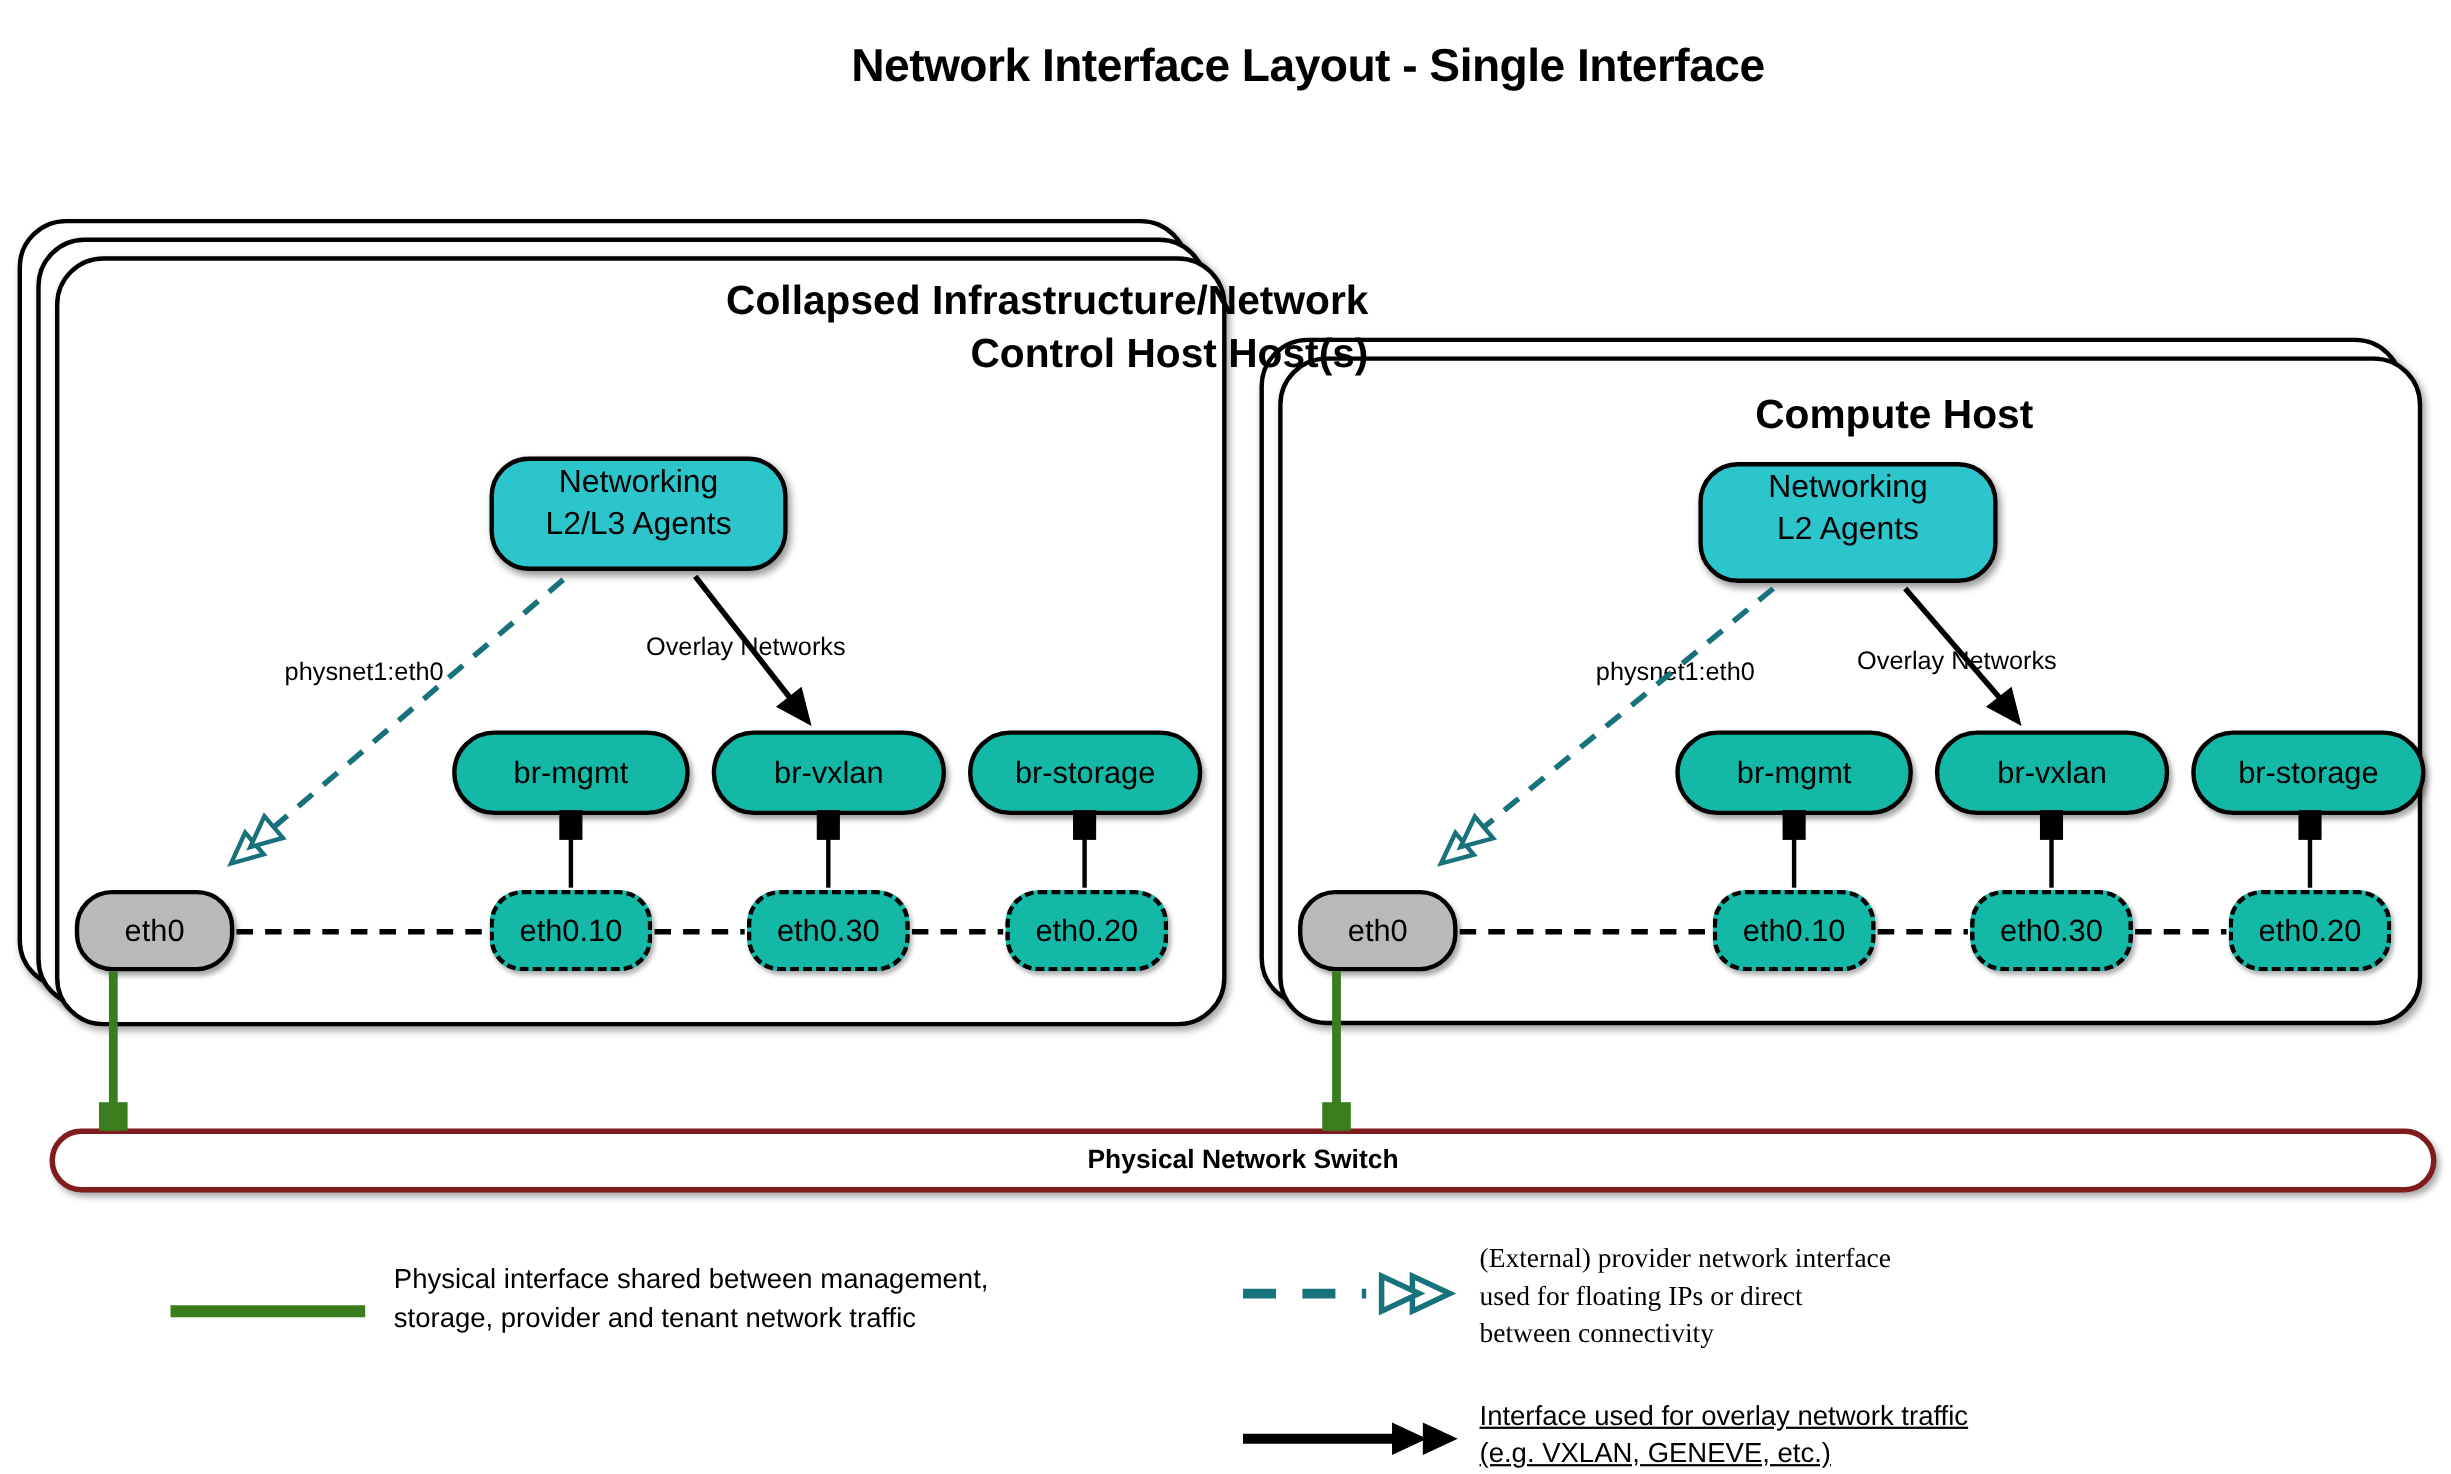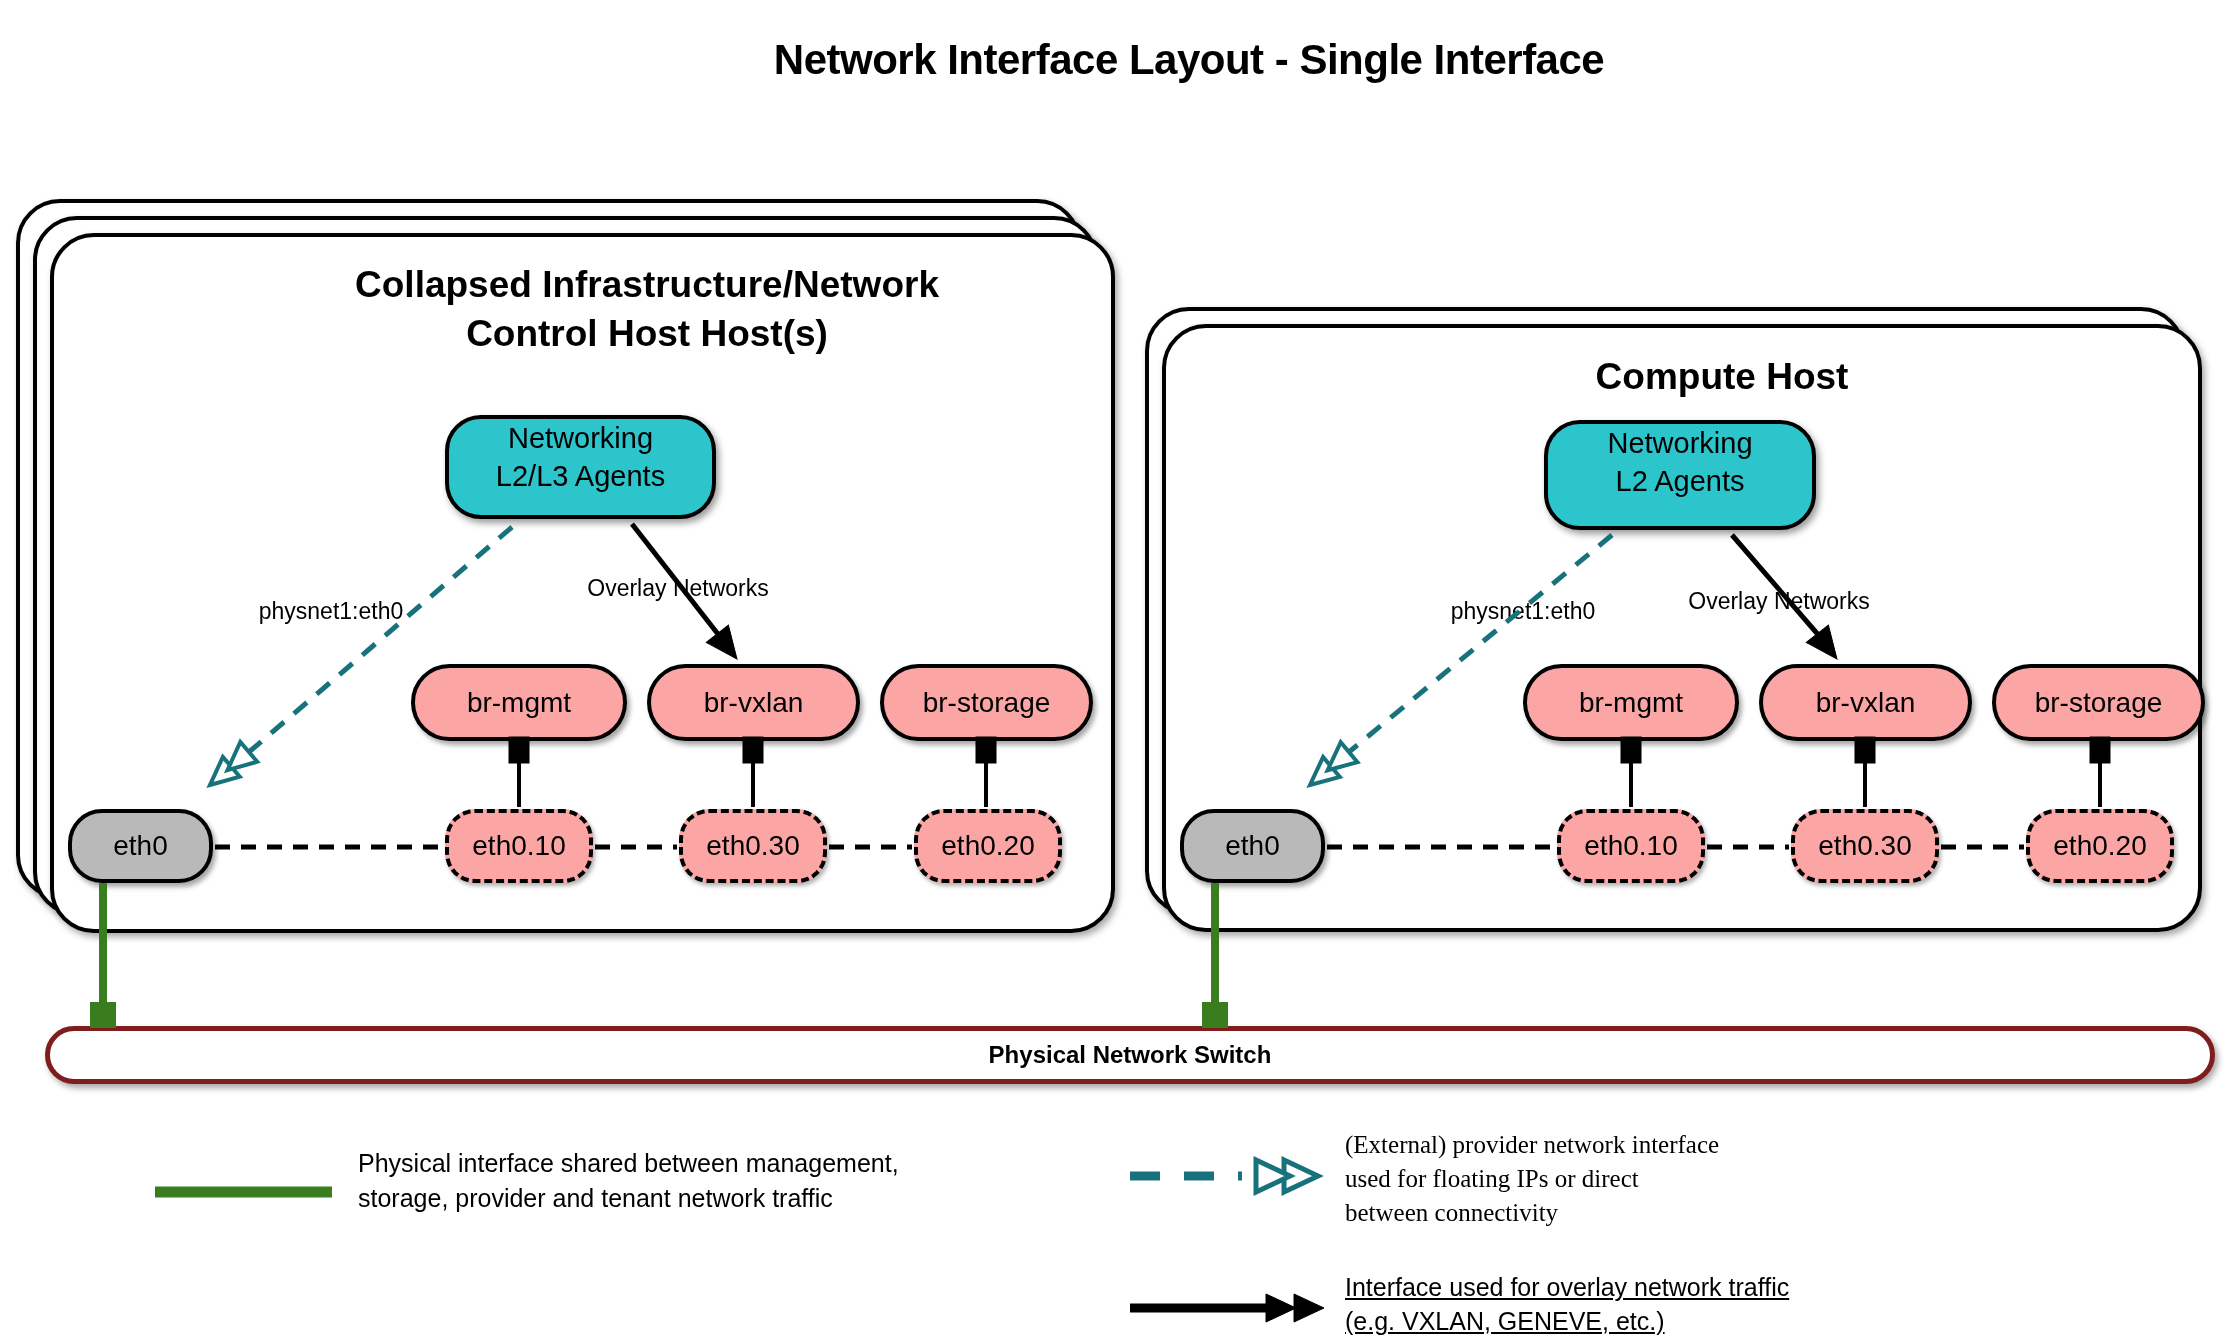--- a/index.html
+++ b/index.html
@@ -7,21 +7,21 @@
           font-family:"Liberation Sans","DejaVu Sans",sans-serif;color:#000;}
   .page-title{position:absolute;left:150px;right:0;top:36px;text-align:center;
               font-size:42px;font-weight:bold;letter-spacing:-0.5px;}
   .host-box{position:absolute;box-sizing:border-box;background:#fff;border:4px solid #000;
             border-radius:44px;box-shadow:3px 4px 7px rgba(0,0,0,.35);}
   .host-title{position:absolute;text-align:center;font-weight:bold;font-size:37px;line-height:49px;}
   .agent{position:absolute;box-sizing:border-box;display:flex;flex-direction:column;align-items:center;
          background:var(--teal-fill,#2cc5cb);border:4px solid #000;border-radius:36px;
          font-size:29px;line-height:38px;box-shadow:3px 4px 7px rgba(0,0,0,.4);}
   .pill{position:absolute;box-sizing:border-box;display:flex;align-items:center;justify-content:center;
-        background:#fca5a5;border:4px solid #000;border-radius:40px;font-size:28px;
+        background:#14b8a6;border:4px solid #000;border-radius:40px;font-size:28px;
         box-shadow:3px 4px 5px rgba(0,0,0,.35);}
   .pill.gray{background:var(--gray-fill,#b9b9b9);}
   .pill.dashed{border-style:dashed;border-radius:30px;box-shadow:2px 3px 4px rgba(0,0,0,.3);}
   .edge-label{position:absolute;transform:translate(-50%,-50%);font-size:23px;white-space:nowrap;}
   .switch-bar{position:absolute;left:45px;top:1026px;width:2170px;height:58px;box-sizing:border-box;
               background:#fff;border:5px solid #7f1d1d;border-radius:29px;display:flex;align-items:center;
               justify-content:center;font-size:24px;font-weight:bold;box-shadow:3px 4px 6px rgba(0,0,0,.35);}
   .legend-text{position:absolute;font-size:25px;line-height:35px;}
   svg.overlay{position:absolute;left:0;top:0;pointer-events:none;}
 </style>
@@ -36,21 +36,21 @@
   <div class="host-box" style="left:33px;top:216px;width:1065px;height:700px;"></div>
   <div class="host-box" style="left:50px;top:233px;width:1065px;height:700px;"></div>
 
   <div class="host-box" style="left:1145px;top:307px;width:1040px;height:608px;"></div>
   <div class="host-box" style="left:1162px;top:324px;width:1040px;height:608px;"></div>
 
   <div class="switch-bar">
     <span>Physical Network Switch</span>
   </div>
 
-  <div class="host-title" style="left:50px;width:1194px;top:260px;">
+  <div class="host-title" style="left:50px;width:1194px;top:248px;text-align:right;">
     <div>Collapsed Infrastructure/Network</div>
     <div>Control Host Host(s)</div>
   </div>
   <div class="agent" style="left:445px;top:415px;width:271px;height:104px;">
     <div>Networking</div>
     <div>L2/L3 Agents</div>
   </div>
   <div class="edge-label" style="left:331px;top:611px;">physnet1:eth0</div>
   <div class="edge-label" style="left:678px;top:588px;">Overlay Networks</div>
 

